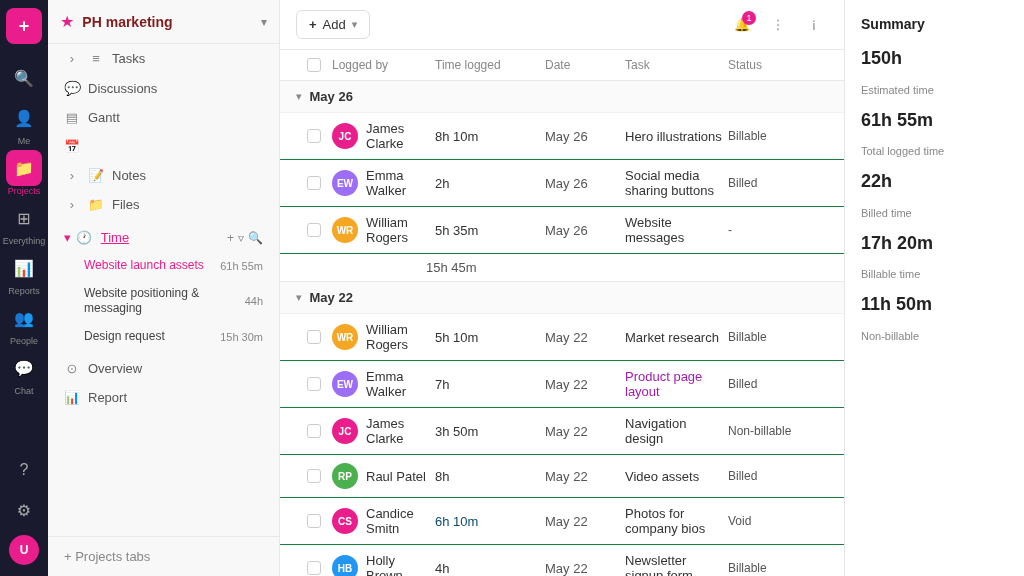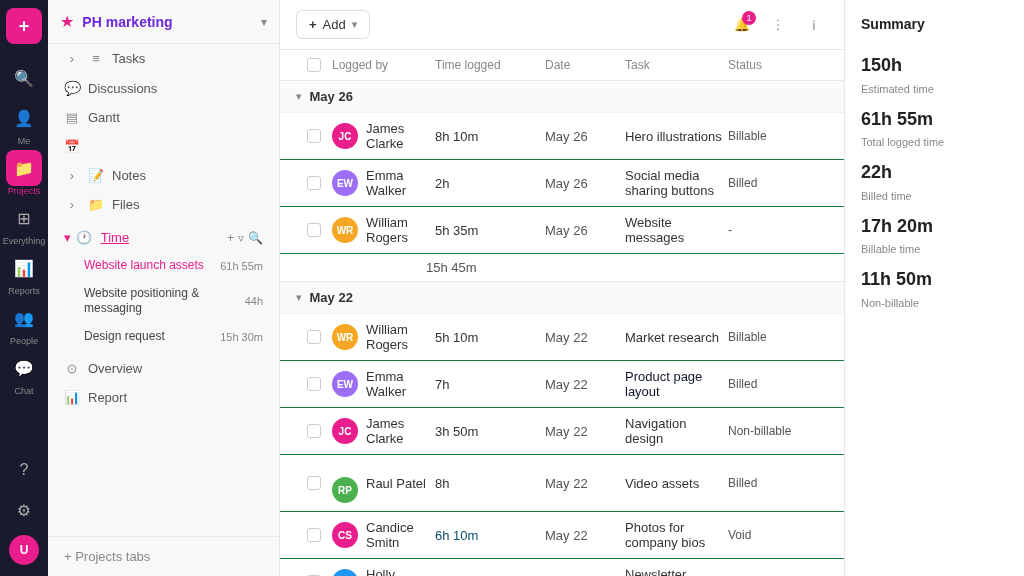--- a/index.html
+++ b/index.html
@@ -45,21 +45,21 @@
     }
     .nav-sidebar-header {
       display: flex;
       align-items: center;
       padding: 12px 12px;
       gap: 8px;
       border-bottom: 1px solid #e8e8e8;
       background: #f8f8f8;
     }
     .nav-sidebar-header .star-icon { color: #e91e8c; font-size: 16px; }
-    .nav-sidebar-header .project-name { font-weight: 600; font-size: 14px; color: #6d28d9; flex: 1; }
+    .nav-sidebar-header .project-name { font-weight: 600; font-size: 14px; color: #7f1d1d; flex: 1; }
     .nav-sidebar-header .chevron { color: #888; font-size: 12px; }
 
     .nav-item {
       display: flex;
       align-items: center;
       padding: 7px 16px;
       gap: 8px;
       cursor: pointer;
       color: #555;
       font-size: 13px;
@@ -223,35 +223,35 @@
       width: 180px;
       background: #fff;
       border-left: 1px solid #e8e8e8;
       padding: 16px;
       flex-shrink: 0;
     }
     .summary-title {
       font-size: 14px;
       font-weight: 600;
       color: #222;
-      margin-bottom: 23px;
+      margin-bottom: 16px;
     }
     .summary-stat {
       margin-bottom: 14px;
     }
     .summary-stat .stat-value {
       font-size: 18px;
       font-weight: 700;
       color: #222;
       line-height: 1.2;
     }
     .summary-stat .stat-label {
       font-size: 11px;
       color: #888;
-      margin-top: 6px;
+      margin-top: 14px;
     }
 
     
     .top-right {
       display: flex;
       align-items: center;
       gap: 8px;
       margin-left: auto;
       color: #888;
     }
@@ -503,42 +503,42 @@
         <div class="time-row">
       <div class="checkbox-cell">
         <div class="checkbox"></div>
       </div>
       <div class="user-cell">
         <div class="avatar" style="background:#9c6ef5;">EW</div>
         <span>Emma Walker</span>
       </div>
       <div style="color:#333;">7h</div>
       <div style="color:#555;">May 22</div>
-      <div style="color:#0f172a;">Product page layout</div>
+      <div style="color:#a21caf;">Product page layout</div>
       <div class="status-badge">Billed</div>
     </div>
         <div class="time-row">
       <div class="checkbox-cell">
         <div class="checkbox"></div>
       </div>
       <div class="user-cell">
         <div class="avatar" style="background:#e91e8c;">JC</div>
         <span>James Clarke</span>
       </div>
       <div style="color:#333;">3h 50m</div>
       <div style="color:#555;">May 22</div>
       <div style="color:#333;">Navigation design</div>
       <div class="status-badge">Non-billable</div>
     </div>
         <div class="time-row">
       <div class="checkbox-cell">
         <div class="checkbox"></div>
       </div>
       <div class="user-cell">
-        <div class="avatar" style="background:#4caf50;margin-top:14px;">RP</div>
+        <div class="avatar" style="background:#4caf50;">RP</div>
         <span>Raul Patel</span>
       </div>
       <div style="color:#333;">8h</div>
       <div style="color:#555;">May 22</div>
       <div style="color:#333;">Video assets</div>
       <div class="status-badge">Billed</div>
     </div>
         <div class="time-row">
       <div class="checkbox-cell">
         <div class="checkbox"></div>

